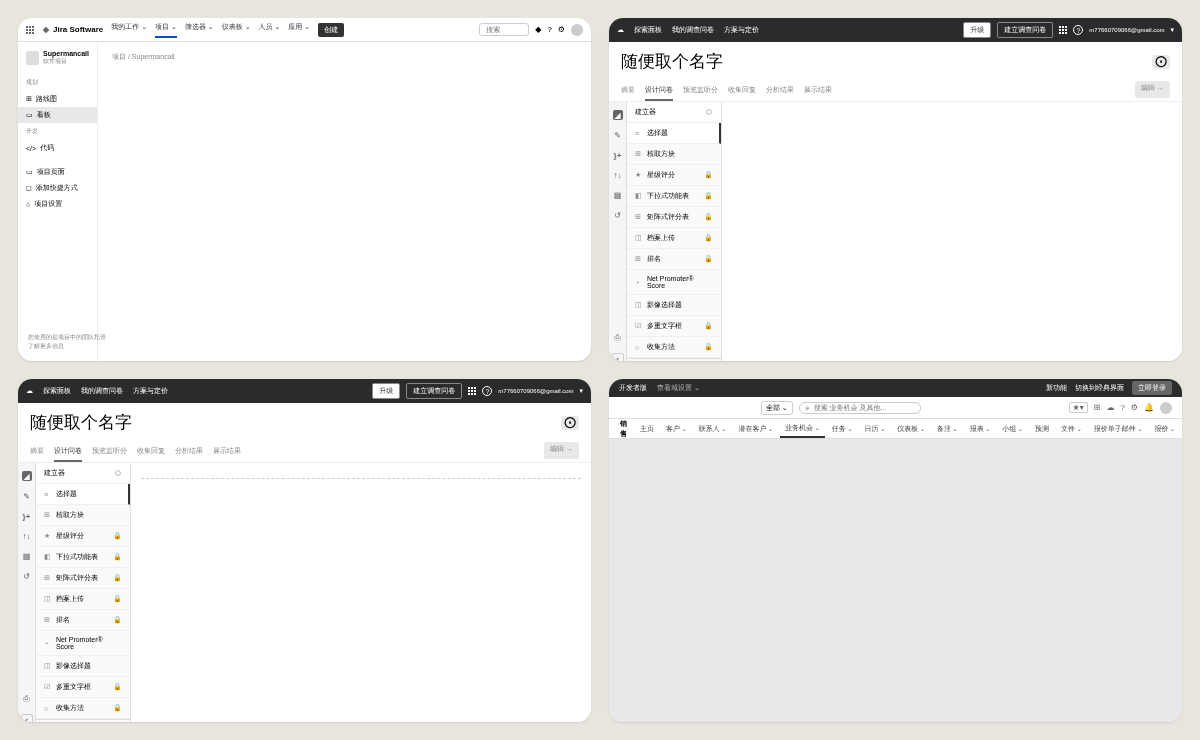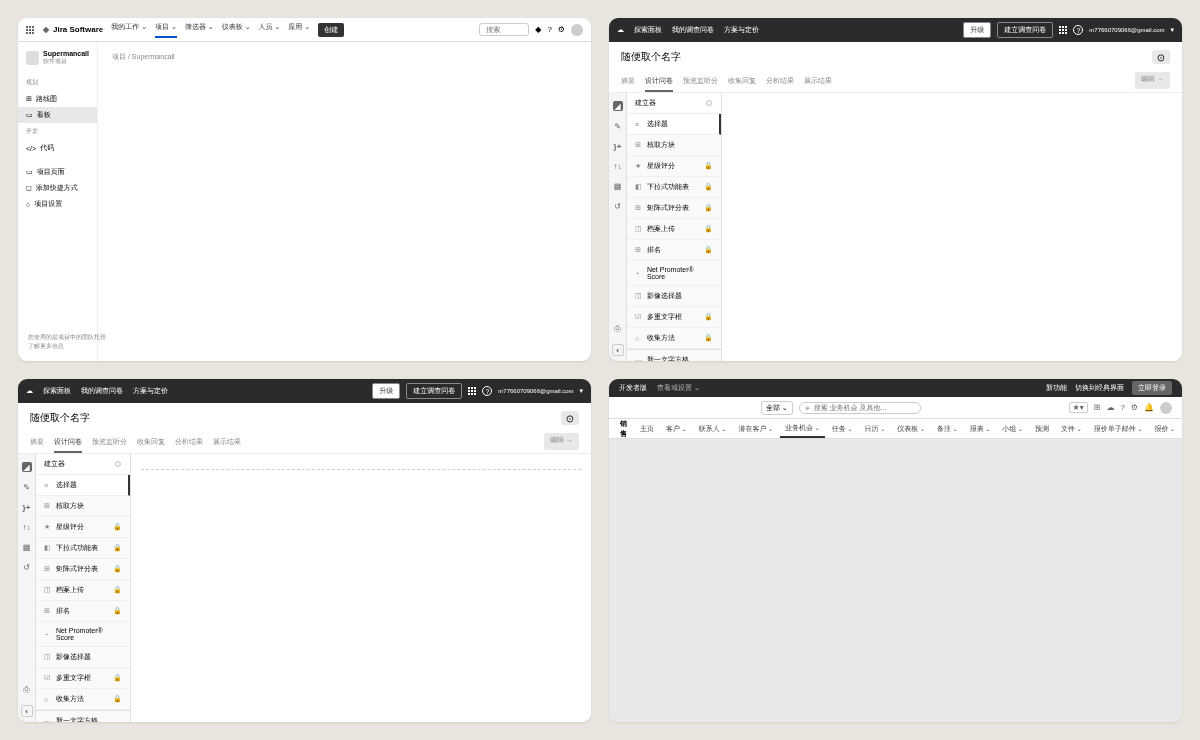--- a/index.html
+++ b/index.html
@@ -1,17 +1,17 @@
 <!DOCTYPE html>
 <html><head>
 <meta charset="utf-8">
 <style>
 *{box-sizing:border-box;margin:0;padding:0;font-family:-apple-system,sans-serif}
 body{background:#e8e5df;padding:18px;display:grid;grid-template-columns:1fr 1fr;grid-template-rows:1fr 1fr;gap:18px;width:1200px;height:740px}
-.panel{background:#fff;border-radius:9px;overflow:hidden;position:relative;font-size:8px;box-shadow:0 1px 2px rgba(0,0,0,0.1)}
+.panel{background:#fff;border-radius:14px;overflow:hidden;position:relative;font-size:8px;box-shadow:0 1px 2px rgba(0,0,0,0.1)}
 
 
 .jira-header{display:flex;align-items:center;height:24px;border-bottom:1px solid #ddd;padding:0 8px;gap:8px}
 .jira-logo{display:flex;align-items:center;gap:3px;font-weight:600;font-size:8px}
 .jira-nav{display:flex;gap:8px;font-size:7px;color:#333}
 .jira-nav span{cursor:pointer}
 .jira-nav .active{border-bottom:2px solid #0052cc;padding-bottom:4px}
 .jira-create{background:#333;color:#fff;padding:2px 6px;border-radius:2px;font-size:7px}
 .jira-search{margin-left:auto;display:flex;align-items:center;gap:6px}
 .jira-search input{border:1px solid #ccc;border-radius:3px;padding:2px 6px;font-size:7px;width:50px}
@@ -28,21 +28,21 @@
 .jira-title{font-size:12px;font-weight:500}
 .jira-title-row{display:flex;align-items:center}
 .jira-title-actions{margin-left:auto;display:flex;gap:8px;color:#888}
 .jira-footer{position:absolute;bottom:10px;left:10px;font-size:6px;color:#888;line-height:1.5}
 
 
 .sv-header{background:#2b2b2b;color:#fff;height:24px;display:flex;align-items:center;padding:0 8px;gap:10px;font-size:7px}
 .sv-header-actions{margin-left:auto;display:flex;align-items:center;gap:6px}
 .sv-btn{border:1px solid #888;padding:2px 6px;border-radius:2px;font-size:7px;color:#fff;background:transparent}
 .sv-btn.upgrade{background:#fff;color:#333}
-.sv-title-bar{display:flex;align-items:center;padding:8px 12px;font-size:10px;font-weight:500}
+.sv-title-bar{display:flex;align-items:center;padding:8px 12px;font-size:17px;font-weight:500}
 .sv-title-actions{margin-left:auto;display:flex;gap:6px}
 .sv-add-btn{background:#e8e8e8;border-radius:3px;width:18px;height:14px;display:flex;align-items:center;justify-content:center}
 .sv-tabs{display:flex;gap:10px;padding:0 12px;font-size:7px;border-bottom:1px solid #eee;color:#888}
 .sv-tab{padding:4px 0;cursor:pointer}
 .sv-tab.active{color:#333;border-bottom:2px solid #666}
 .sv-tabs-btn{margin-left:auto;background:#e8e8e8;padding:2px 6px;border-radius:2px;font-size:7px;margin-bottom:3px}
 .sv-body{display:flex;height:calc(100% - 72px)}
 .sv-rail{width:18px;background:#f5f5f5;border-right:1px solid #e0e0e0;display:flex;flex-direction:column;align-items:center;gap:10px;padding-top:8px}
 .sv-rail-item{width:10px;height:10px;display:flex;align-items:center;justify-content:center;color:#666;cursor:pointer}
 .sv-rail-item.active{background:#666;color:#fff;border-radius:2px}

